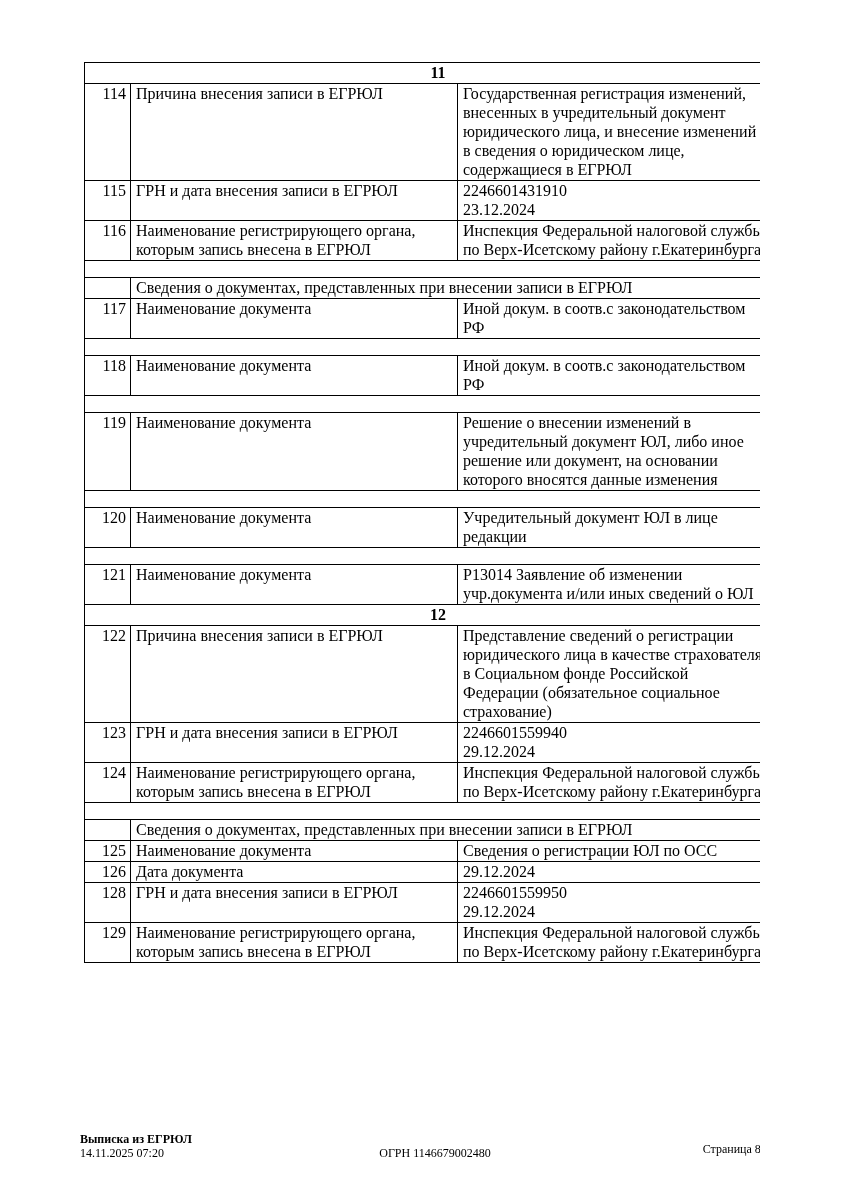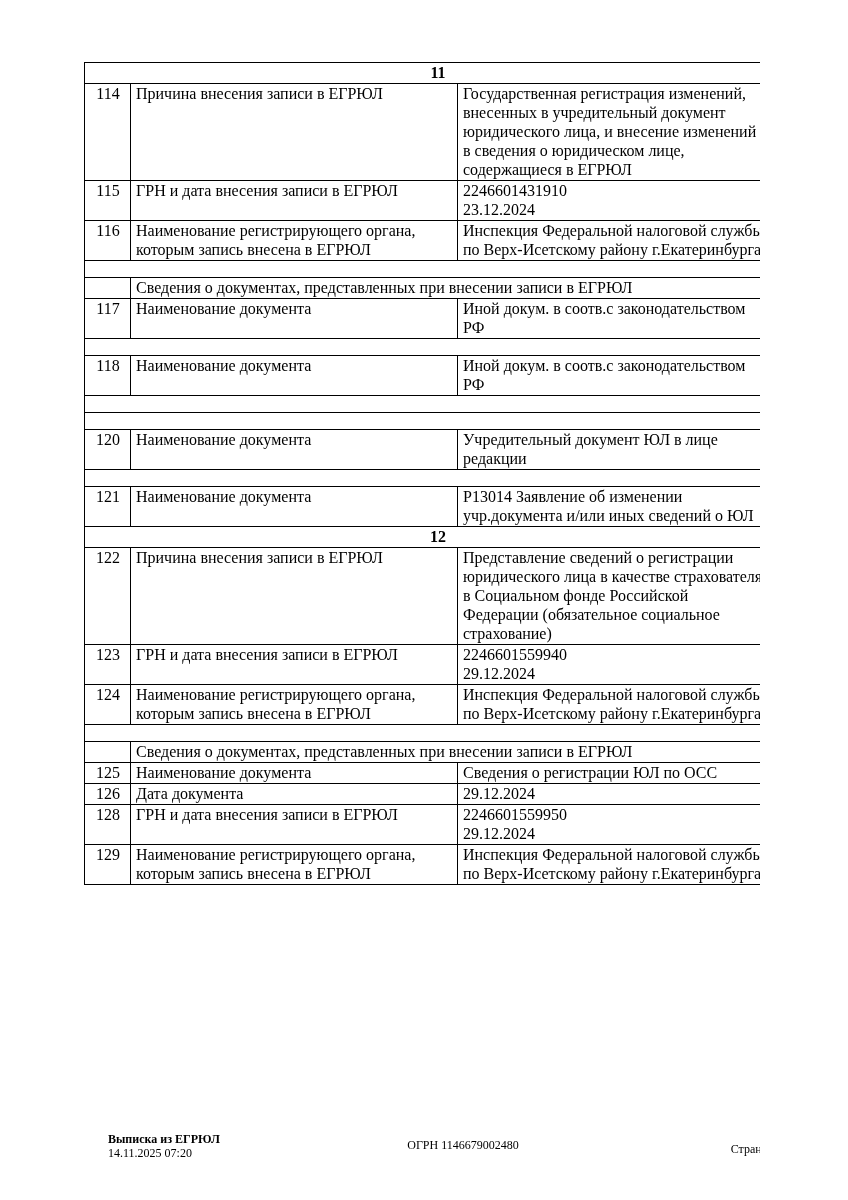--- a/index.html
+++ b/index.html
@@ -26,21 +26,21 @@
   }
   table.main td {
     border: 1px solid #000000;
     font-size: 16px;
     line-height: 19px;
     vertical-align: top;
     padding: 0 4px 1px 5px;
     overflow: hidden;
   }
   td.num-cell {
-    text-align: center;
+    text-align: right;
     padding-left: 0;
     padding-right: 2px;
   }
   td.section-cell {
     text-align: center;
     font-weight: bold;
     padding: 1px 0 2px 0;
   }
   td.subheader-cell {
     padding-top: 2px;
@@ -54,25 +54,24 @@
     padding: 0;
   }
   .footer {
     position: absolute;
     left: 80px;
     top: 1130px;
     width: 710px;
     height: 30px;
     font-size: 12px;
     line-height: 14px;
-    margin-left: 28px;
   }
   .f-left  { position: absolute; left: 0; bottom: 0; }
   .f-left .f-bold { font-weight: bold; }
-  .f-center { position: absolute; left: 0; right: 0; bottom: 8px; text-align: center; }
+  .f-center { position: absolute; left: 0; right: 0; bottom: 0; text-align: center; }
   .f-right { position: absolute; right: 0; bottom: 4px; }
 </style>
 </head>
 <body>
 
 <div class="page">
 
   <table class="main">
     <colgroup>
       <col style="width:46px">
@@ -122,20 +121,28 @@
           <td class="" colspan="3"></td>
         </tr>
         <tr>
           <td class="num-cell">118</td>
           <td class="name-cell">Наименование документа</td>
           <td class="value-cell">Иной докум. в соотв.с законодательством
 РФ</td>
         </tr>
         <tr class="spacer-row">
           <td class="" colspan="3"></td>
+        </tr>
+        <tr>
+          <td class="num-cell">119</td>
+          <td class="name-cell">Наименование документа</td>
+          <td class="value-cell">Решение о внесении изменений в
+учредительный документ ЮЛ, либо иное
+решение или документ, на основании
+которого вносятся данные изменения</td>
         </tr>
         <tr class="spacer-row">
           <td class="" colspan="3"></td>
         </tr>
         <tr>
           <td class="num-cell">120</td>
           <td class="name-cell">Наименование документа</td>
           <td class="value-cell">Учредительный документ ЮЛ в лице
 редакции</td>
         </tr>

